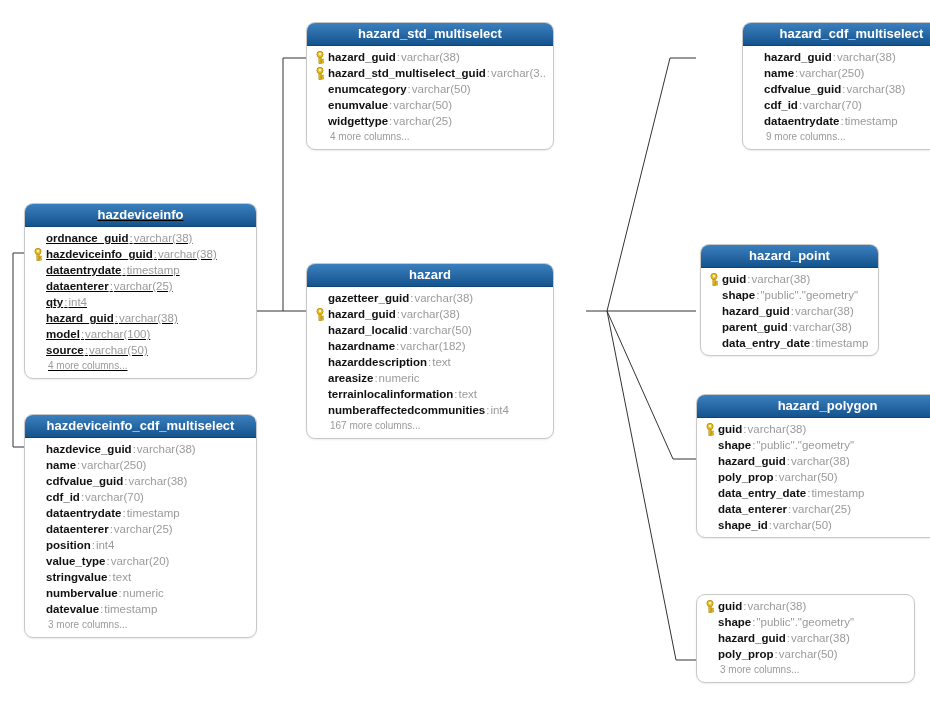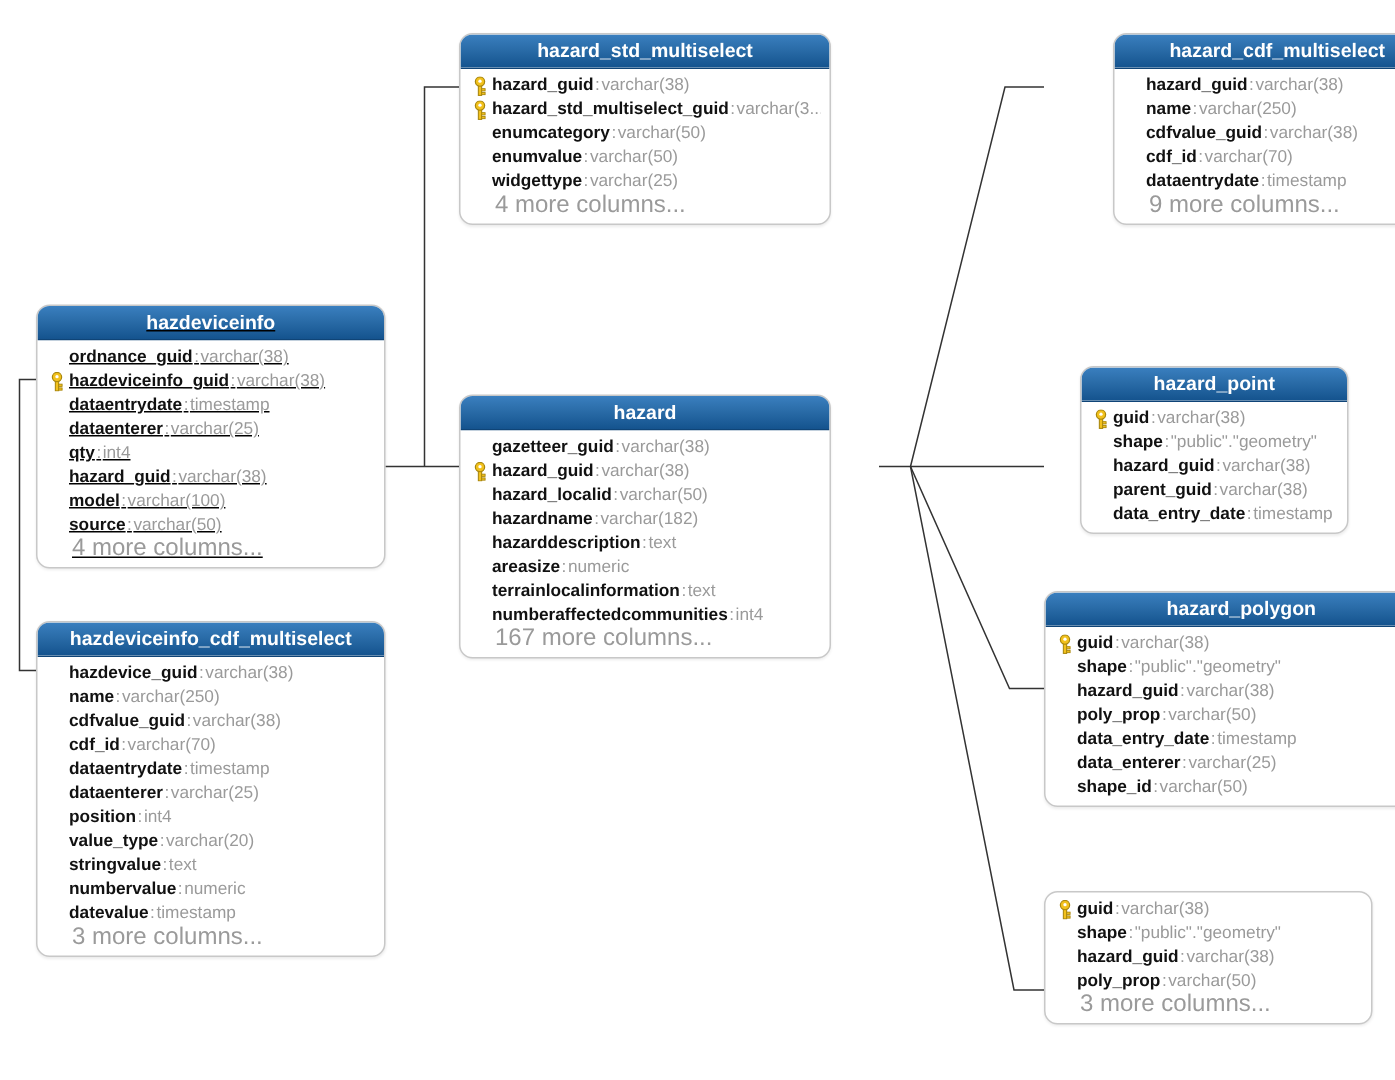--- a/index.html
+++ b/index.html
@@ -70,21 +70,21 @@
   }
   .col-name {
     color: #111111;
     font-weight: bold;
   }
   .col-type {
     color: #9a9a9a;
     margin-left: 1px;
   }
   .more-row {
-    font-size: 16px;
+    font-size: 10px;
     color: #9a9a9a;
     padding-left: 17px;
     height: 16px;
     line-height: 16px;
     white-space: nowrap;
   }
 </style>
 </head>
 <body>
 
@@ -311,21 +311,21 @@
         </div>
         <div class="col-row">
           <span class="key-slot"></span>
           <span class="col-name">numberaffectedcommunities</span>
           <span class="col-type">:</span>
           <span class="col-type">int4</span>
         </div>
         <div class="more-row">167 more columns...</div>
       </div>
     </div>
-    <div class="entity" style="left: 720px; top: 244px; width: 179px;">
+    <div class="entity" style="left: 700px; top: 244px; width: 179px;">
       <div class="entity-header">hazard_point</div>
       <div class="entity-body">
         <div class="col-row">
           <span class="key-slot">
             <svg width="11" height="13" viewBox="0 0 11 13">
               <g>
                 <rect x="3.9" y="5.6" width="2.2" height="7" fill="#f2c11c" stroke="#a8860c" stroke-width="0.7"></rect>
                 <rect x="6.1" y="8.1" width="2.3" height="1.5" fill="#f2c11c" stroke="#a8860c" stroke-width="0.6"></rect>
                 <rect x="6.1" y="10.6" width="2.3" height="1.5" fill="#f2c11c" stroke="#a8860c" stroke-width="0.6"></rect>
                 <circle cx="5" cy="3.4" r="3.1" fill="#f2c11c" stroke="#a8860c" stroke-width="0.8"></circle>

